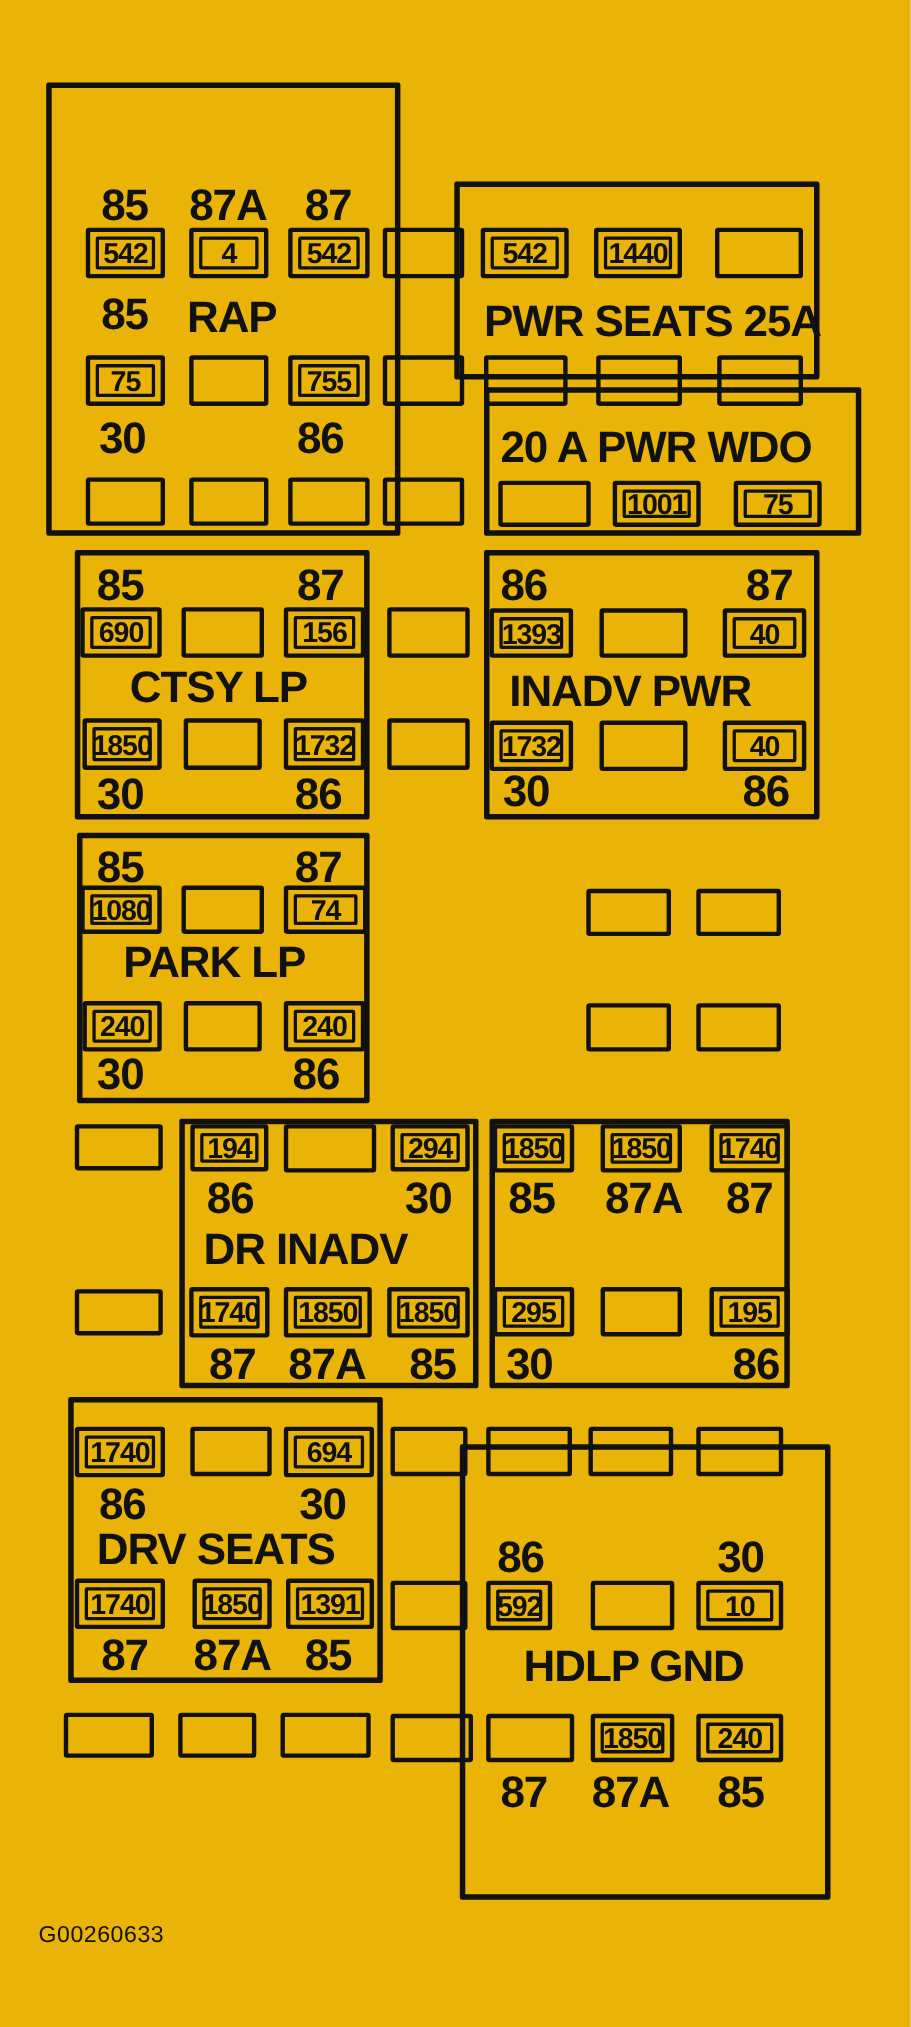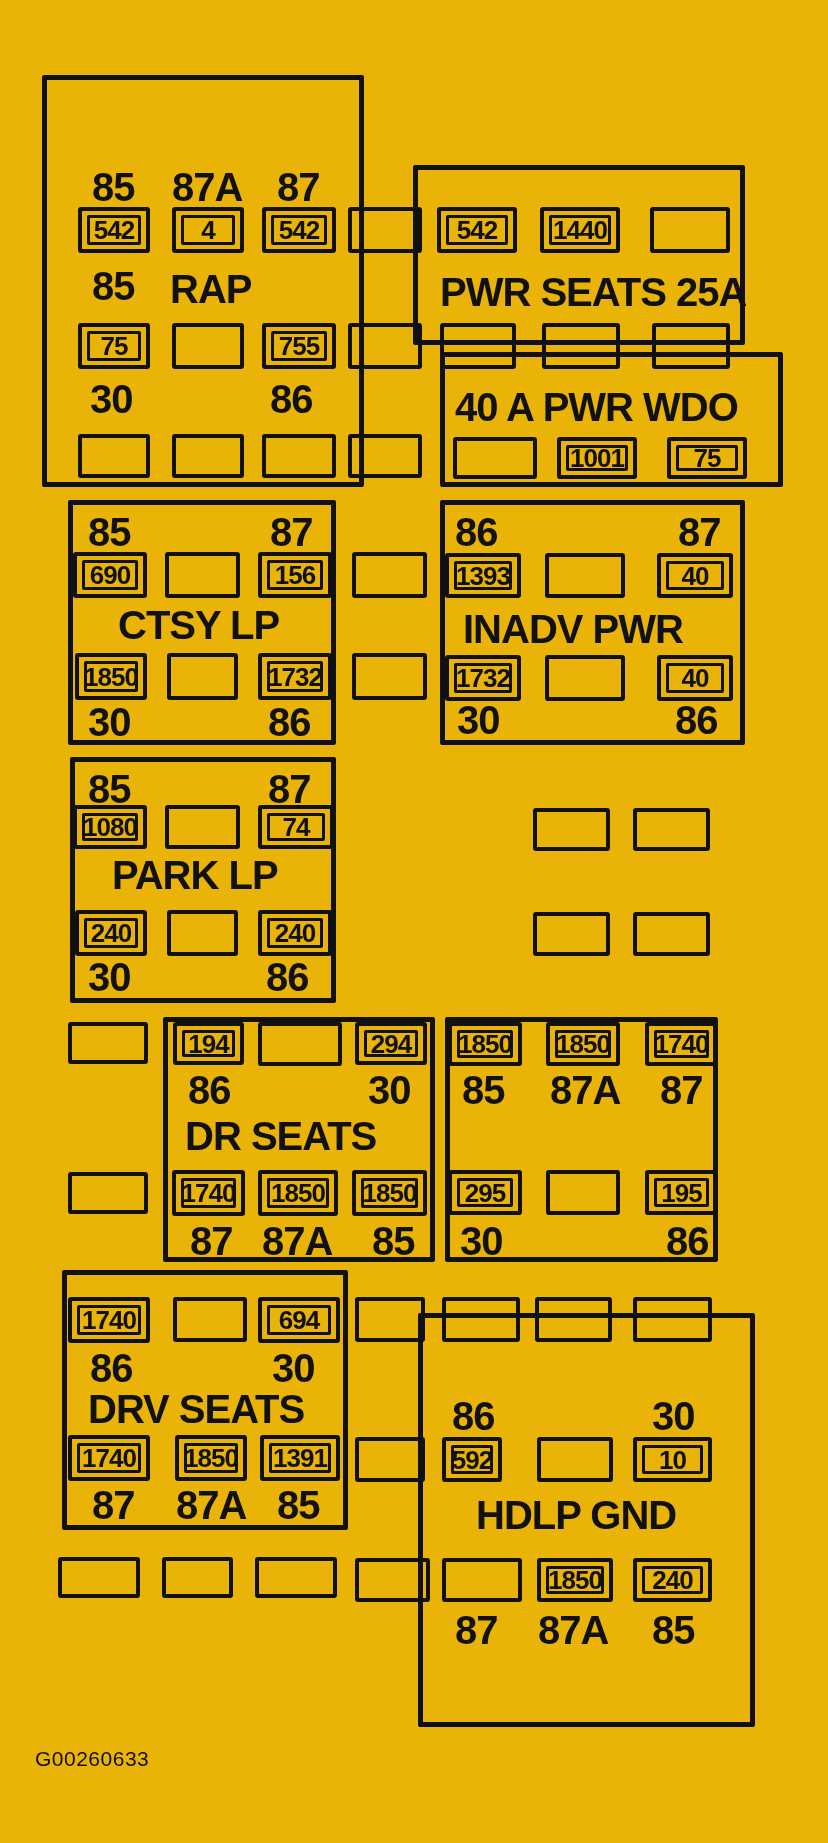--- a/index.html
+++ b/index.html
@@ -59,21 +59,21 @@
   <div class="vb" style="left:540px;top:207px;width:80px;height:46px">
       <div class="vi">1440</div>
     </div>
   <div class="eb" style="left:650px;top:207px;width:80px;height:46px"></div>
   <div class="lb" style="left:440px;top:272px">PWR SEATS 25A</div>
   <div class="eb" style="left:440px;top:323px;width:76px;height:46px"></div>
   <div class="eb" style="left:542px;top:323px;width:78px;height:46px"></div>
   <div class="eb" style="left:652px;top:323px;width:78px;height:46px"></div>
 
   <div class="blk" style="left:440px;top:352px;width:343px;height:135px"></div>
-  <div class="lb" style="left:455px;top:387px">40 A PWR WDO</div>
+  <div class="lb" style="left:455px;top:387px">20 A PWR WDO</div>
   <div class="eb" style="left:453px;top:437px;width:84px;height:42px"></div>
   <div class="vb" style="left:557px;top:437px;width:80px;height:42px">
       <div class="vi">1001</div>
     </div>
   <div class="vb" style="left:667px;top:437px;width:80px;height:42px">
       <div class="vi">75</div>
     </div>
 
   <div class="blk" style="left:68px;top:500px;width:268px;height:245px"></div>
   <div class="lb" style="left:88px;top:512px">85</div>
@@ -150,21 +150,21 @@
   <div class="blk" style="left:163px;top:1017px;width:272px;height:245px"></div>
   <div class="vb" style="left:173px;top:1022px;width:71px;height:43px">
       <div class="vi">194</div>
     </div>
   <div class="eb" style="left:258px;top:1022px;width:84px;height:44px"></div>
   <div class="vb" style="left:355px;top:1022px;width:72px;height:43px">
       <div class="vi">294</div>
     </div>
   <div class="lb" style="left:188px;top:1070px">86</div>
   <div class="lb" style="left:368px;top:1070px">30</div>
-  <div class="lb" style="left:185px;top:1116px">DR SEATS</div>
+  <div class="lb" style="left:185px;top:1116px">DR INADV</div>
   <div class="vb" style="left:172px;top:1170px;width:73px;height:46px">
       <div class="vi">1740</div>
     </div>
   <div class="vb" style="left:258px;top:1170px;width:80px;height:46px">
       <div class="vi">1850</div>
     </div>
   <div class="vb" style="left:352px;top:1170px;width:75px;height:46px">
       <div class="vi">1850</div>
     </div>
   <div class="lb" style="left:190px;top:1221px">87</div>

